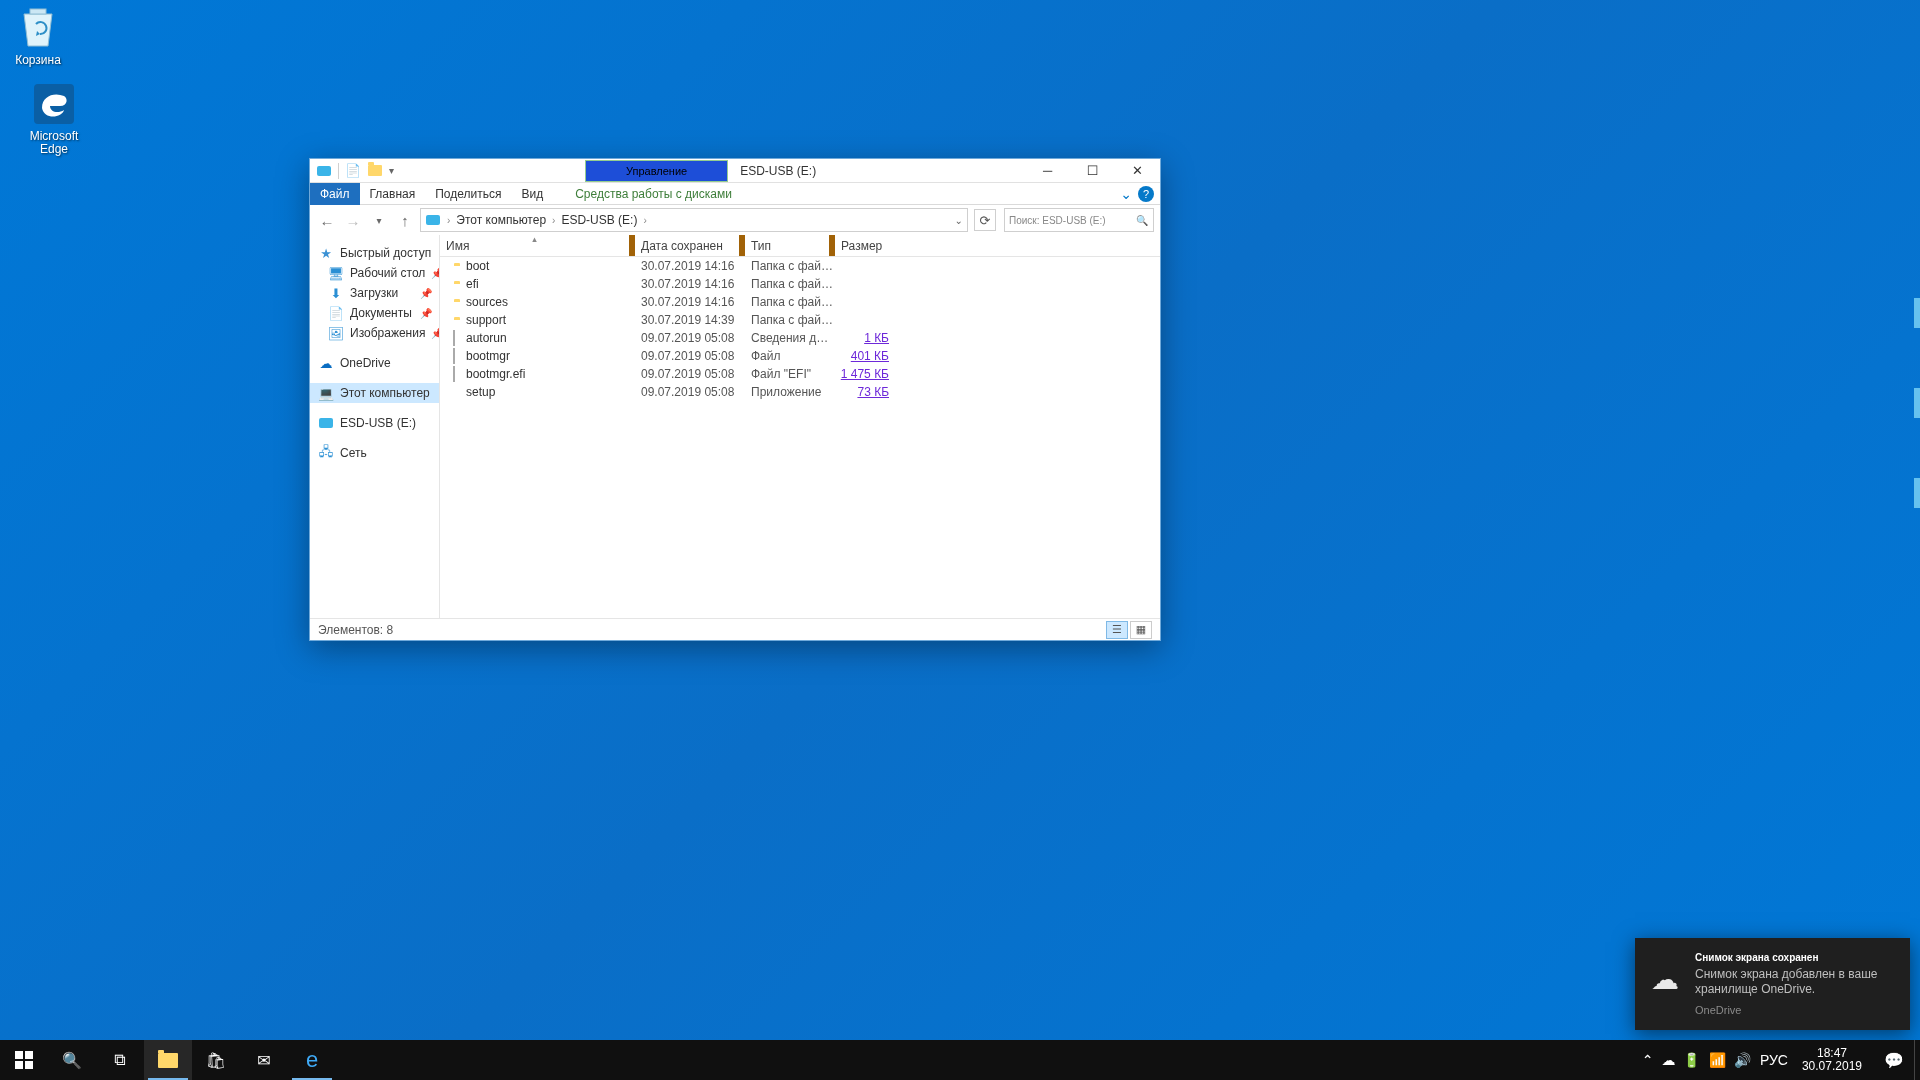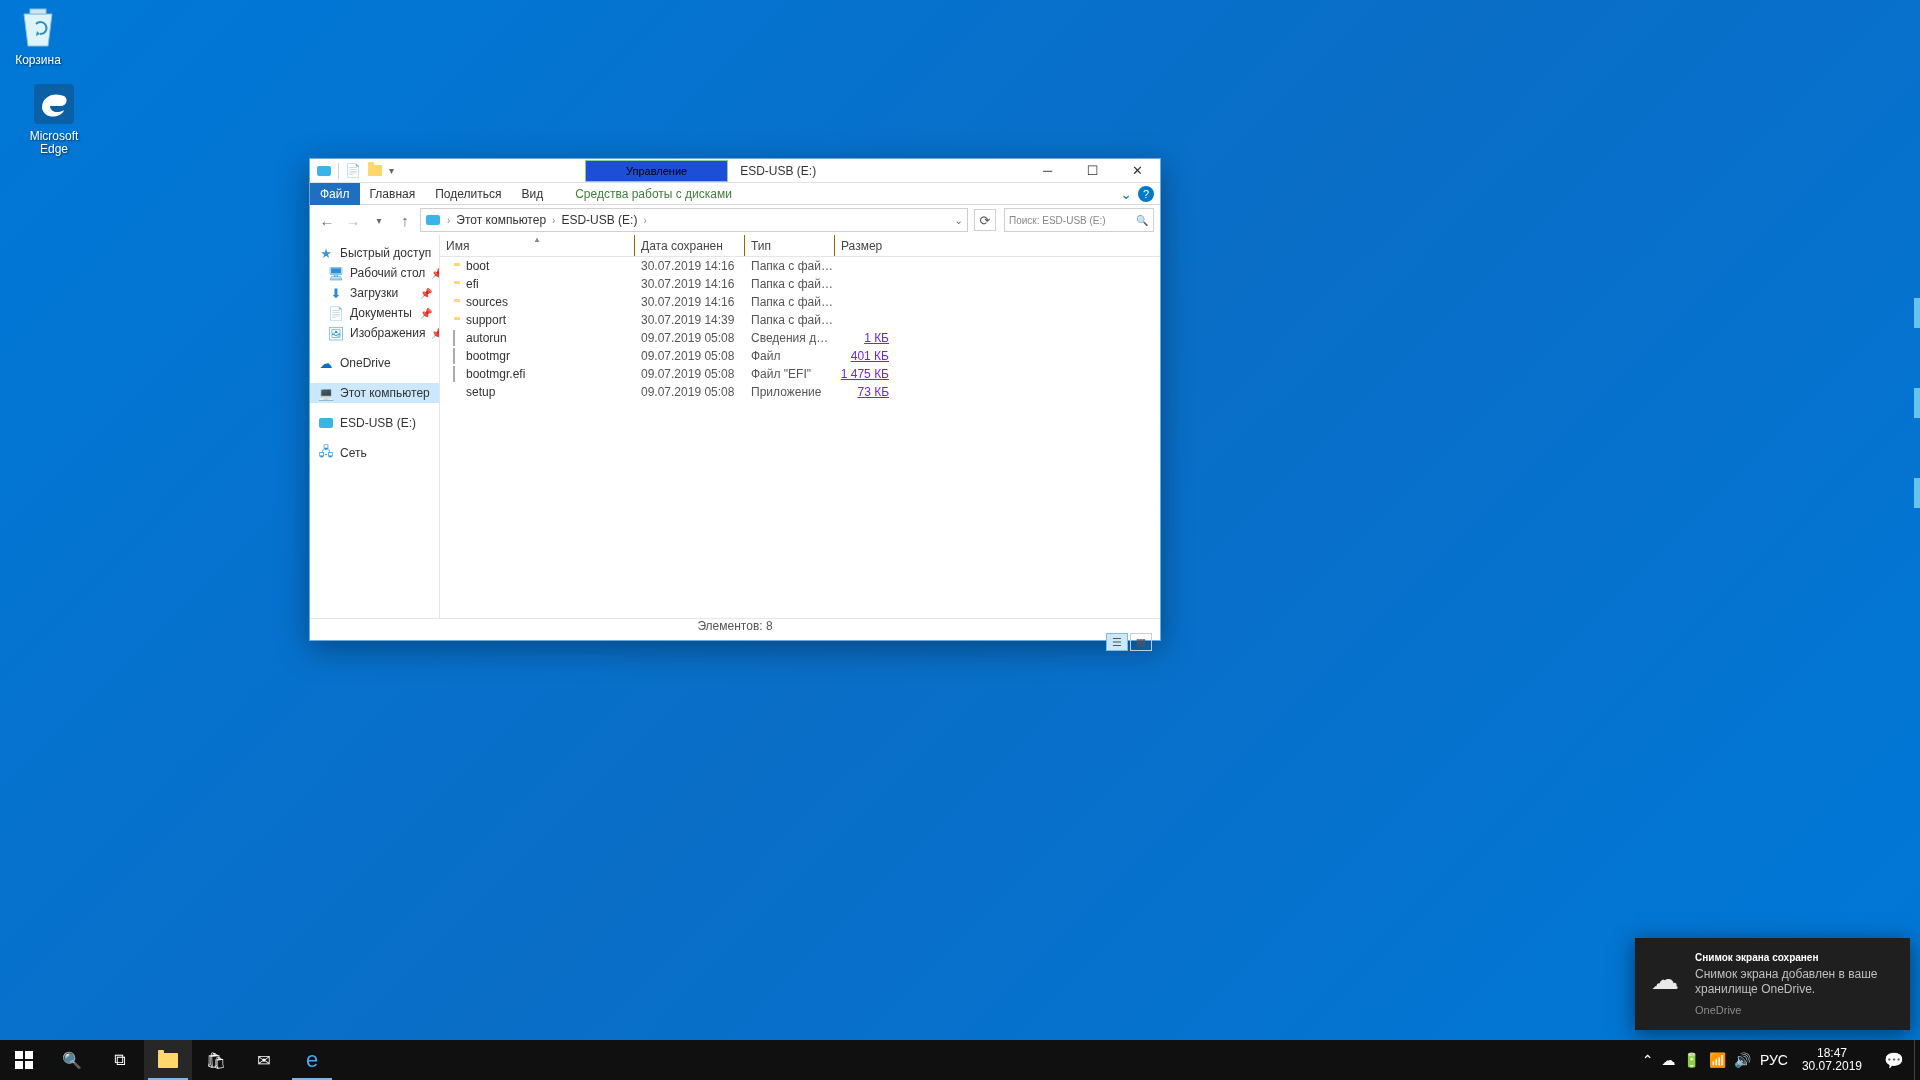--- a/index.html
+++ b/index.html
@@ -41,37 +41,37 @@
 .nav-pane { width:130px; border-right:1px solid #e5e5e5; padding:6px 0; font-size:12px; color:#333; overflow:hidden;}
 .nav-item { display:flex; align-items:center; gap:6px; padding:2px 6px 2px 18px; cursor:pointer; white-space:nowrap; }
 .nav-item.head { padding-left:8px; margin-top:2px; }
 .nav-item.sel { background:#cce8ff; }
 .nav-item .pin { margin-left:auto; color:#8a8a8a; font-size:10px; }
 .nav-spacer { height:8px; }
 .ni-ico { width:16px; height:16px; display:flex; align-items:center; justify-content:center; font-size:13px; }
 
 .file-pane { flex:1; display:flex; flex-direction:column; }
 .col-headers { display:flex; font-size:12px; color:#444; border-bottom:1px solid #e5e5e5; height:22px; align-items:center; }
-.col-headers div { padding:0 6px; border-right:1px solid #a16207; height:100%; display:flex; align-items:center; }
+.col-headers div { padding:0 6px; border-right:6px solid #a16207; height:100%; display:flex; align-items:center; }
 .col-headers div:last-child { border-right:none; }
 .ch-name { width:195px; position:relative;}
 .ch-name .sort { position:absolute; left:50%; top:-1px; transform:translateX(-50%); font-size:9px; color:#888;}
 .ch-date { width:110px; }
 .ch-type { width:90px; }
 .ch-size { width:60px; text-align:right; justify-content:flex-start;}
 
 .file-list { flex:1; font-size:12px; color:#333; }
 .file-row { display:flex; align-items:center; height:18px; cursor:pointer; }
 .fc-name { width:195px; display:flex; align-items:center; gap:4px; padding-left:6px; }
 .fc-date { width:110px; padding-left:6px; color:#555; }
 .fc-type { width:90px; padding-left:6px; color:#555; white-space:nowrap; overflow:hidden; text-overflow:ellipsis;}
 .fc-size { width:60px; text-align:right; padding-right:6px; color:#6d28d9;text-decoration:underline; }
 .fi-ico { width:16px; text-align:center; }
 
-.status-bar { height:22px; border-top:1px solid #e5e5e5; display:flex; align-items:center; font-size:12px; color:#555; padding:0 8px;flex-direction:column; }
+.status-bar { height:22px; border-top:1px solid #e5e5e5; display:flex; align-items:center; font-size:12px; color:#555; padding:0 8px; }
 .status-bar .views { margin-left:auto; display:flex; gap:2px; }
 .status-bar .views div { width:22px; height:18px; border:1px solid #ccc; display:flex; align-items:center; justify-content:center; cursor:pointer; font-size:11px; }
 .status-bar .views .active { background:#cce8ff; border-color:#7fb9e6; }
 
 
 .notification { position:absolute; right:10px; bottom:50px; width:275px; background:#1f1f1f; color:#fff; padding:14px 14px 14px 60px; font-size:12px; box-shadow:0 4px 20px rgba(0,0,0,.5);}
 .notification .cloud { position:absolute; left:10px; top:22px; width:40px; height:40px; display:flex; align-items:center; justify-content:center; font-size:28px; color:#e8e8e8; }
 .notification .n-title { font-weight:600; font-size:10px; margin-bottom:4px; }
 .notification .n-body { color:#bfbfbf; line-height:1.3; margin-bottom:6px;}
 .notification .n-app { color:#8a8a8a; font-size:11px; }

